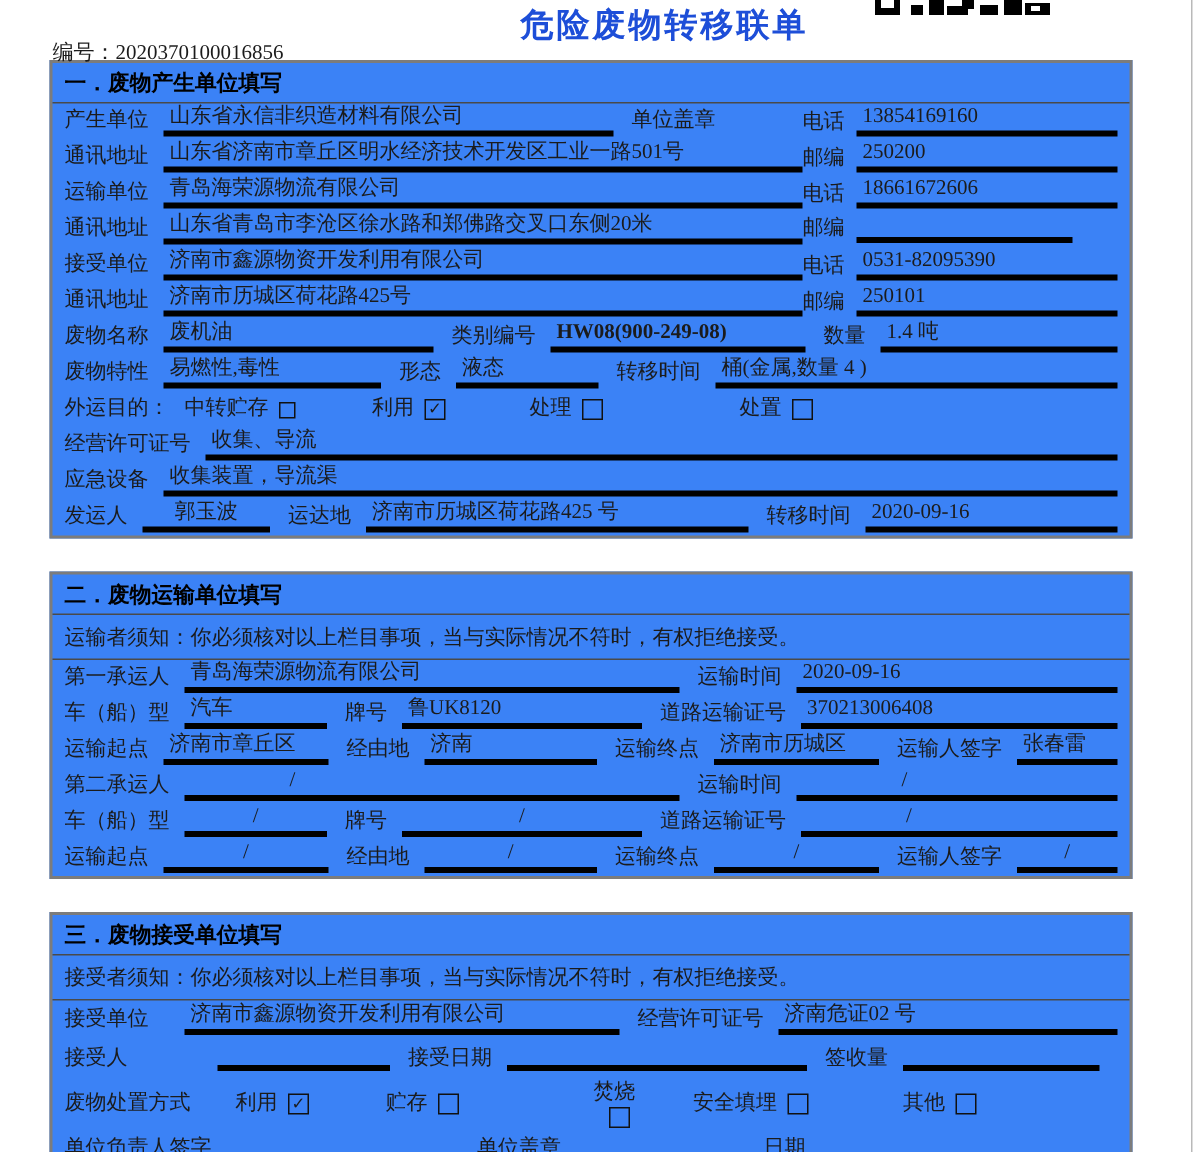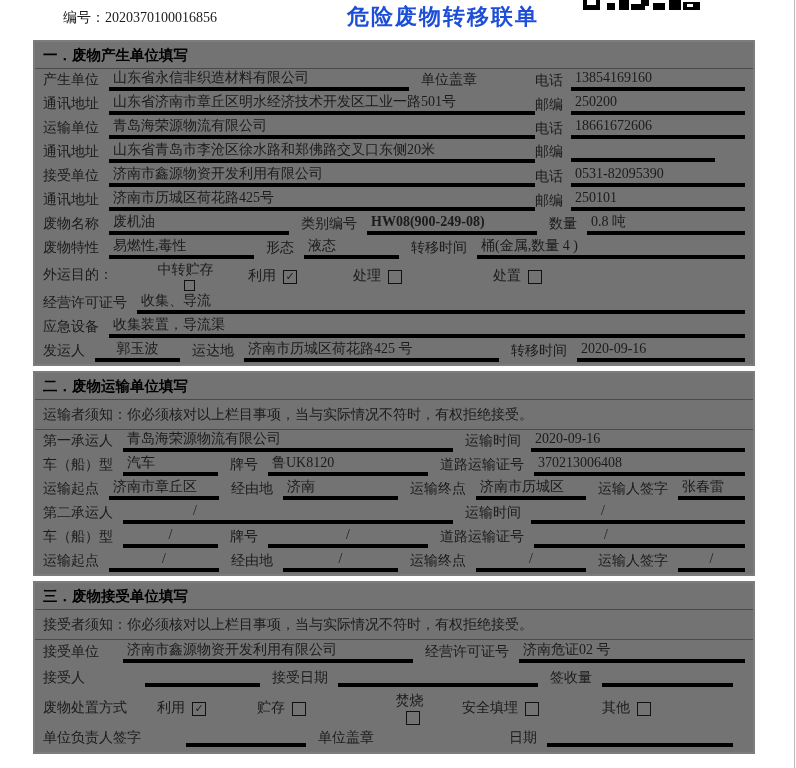--- a/index.html
+++ b/index.html
@@ -3,30 +3,30 @@
 <meta charset="utf-8">
 <style>
   html,body{margin:0;padding:0;background:#ffffff;}
   body{
     width:796px;height:768px;position:relative;overflow:hidden;
     font-family:"Liberation Serif","DejaVu Serif",serif;
     color:#1b1b1b;font-size:14px;
   }
   .page-edge{position:absolute;top:0;right:1px;width:1px;height:768px;background:#b9b9b9;}
   .doc-header{position:relative;height:40px;}
-  .serial{position:absolute;left:35px;top:9px;white-space:nowrap;margin-left:28px;}
+  .serial{position:absolute;left:35px;top:26px;white-space:nowrap;}
   .doc-title{
     position:absolute;left:0;top:2px;width:100%;text-align:center;
     font-family:"Liberation Sans","DejaVu Sans",sans-serif;
     font-weight:bold;font-size:22px;letter-spacing:2px;color:#1d4ed8;
     text-indent:90px;
   }
   .qr-frag{position:absolute;top:0;right:96px;width:117px;height:11px;}
   .sheet{width:722px;margin-left:33px;}
-  .section{border:2px solid #7c7c7c;background:#737373;margin-bottom:5px;}
+  .section{border:2px solid #7c7c7c;background:#3b82f6;margin-bottom:22px;}
   .sec-title{
     font-family:"Liberation Sans","DejaVu Sans",sans-serif;
     font-weight:bold;font-size:14.5px;color:#000;
     padding:4px 8px 3px;border-bottom:1px solid #4a4a4a;
   }
   .notice{padding:6px 8px 5px;border-bottom:1px solid #4a4a4a;}
   .row{display:flex;align-items:center;min-height:24px;padding:0 8px 2px;box-sizing:border-box;}
   .row-s3{min-height:26px;}
   .lbl{white-space:nowrap;flex:0 0 auto;margin-right:10px;padding-bottom:1px;}
   .fill{
@@ -128,35 +128,35 @@
         <span class="fill">250101</span>
       </span>
     </div>
 
     <div class="row">
       <span class="lbl">废物名称</span>
       <span class="fill" style="width:180px;">废机油</span>
       <span class="lbl mid">类别编号</span>
       <span class="fill" style="width:170px;font-weight:bold;">HW08(900-249-08)</span>
       <span class="lbl mid">数量</span>
-      <span class="fill grow">0.8 吨</span>
+      <span class="fill grow">1.4 吨</span>
     </div>
 
     <div class="row">
       <span class="lbl">废物特性</span>
       <span class="fill" style="width:145px;">易燃性,毒性</span>
       <span class="lbl mid">形态</span>
       <span class="fill" style="width:95px;">液态</span>
       <span class="lbl mid">转移时间</span>
       <span class="fill grow">桶(金属,数量  4 )</span>
     </div>
 
     <div class="row">
       <span class="lbl">外运目的：</span>
-      <span class="opt" style="width:125px;flex-direction:column;">
+      <span class="opt" style="width:125px;">
         <span>中转贮存</span>
         <span class="cb" style="width:9px;height:9px;"></span>
       </span>
       <span class="opt" style="width:105px;">
         <span>利用</span>
         <span class="cb">✓</span>
       </span>
       <span class="opt" style="width:140px;">
         <span>处理</span>
         <span class="cb"></span>

